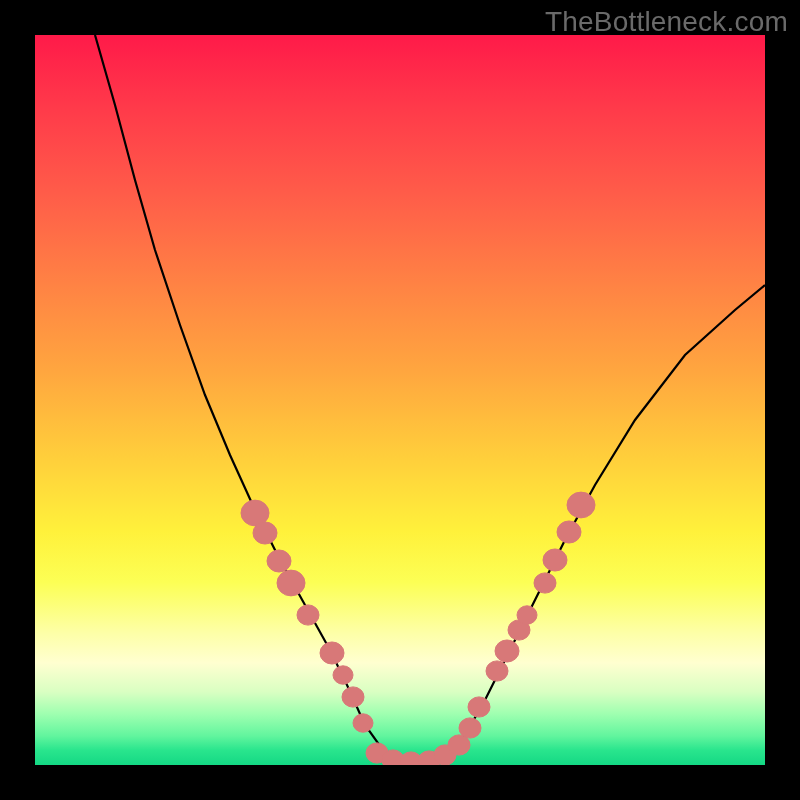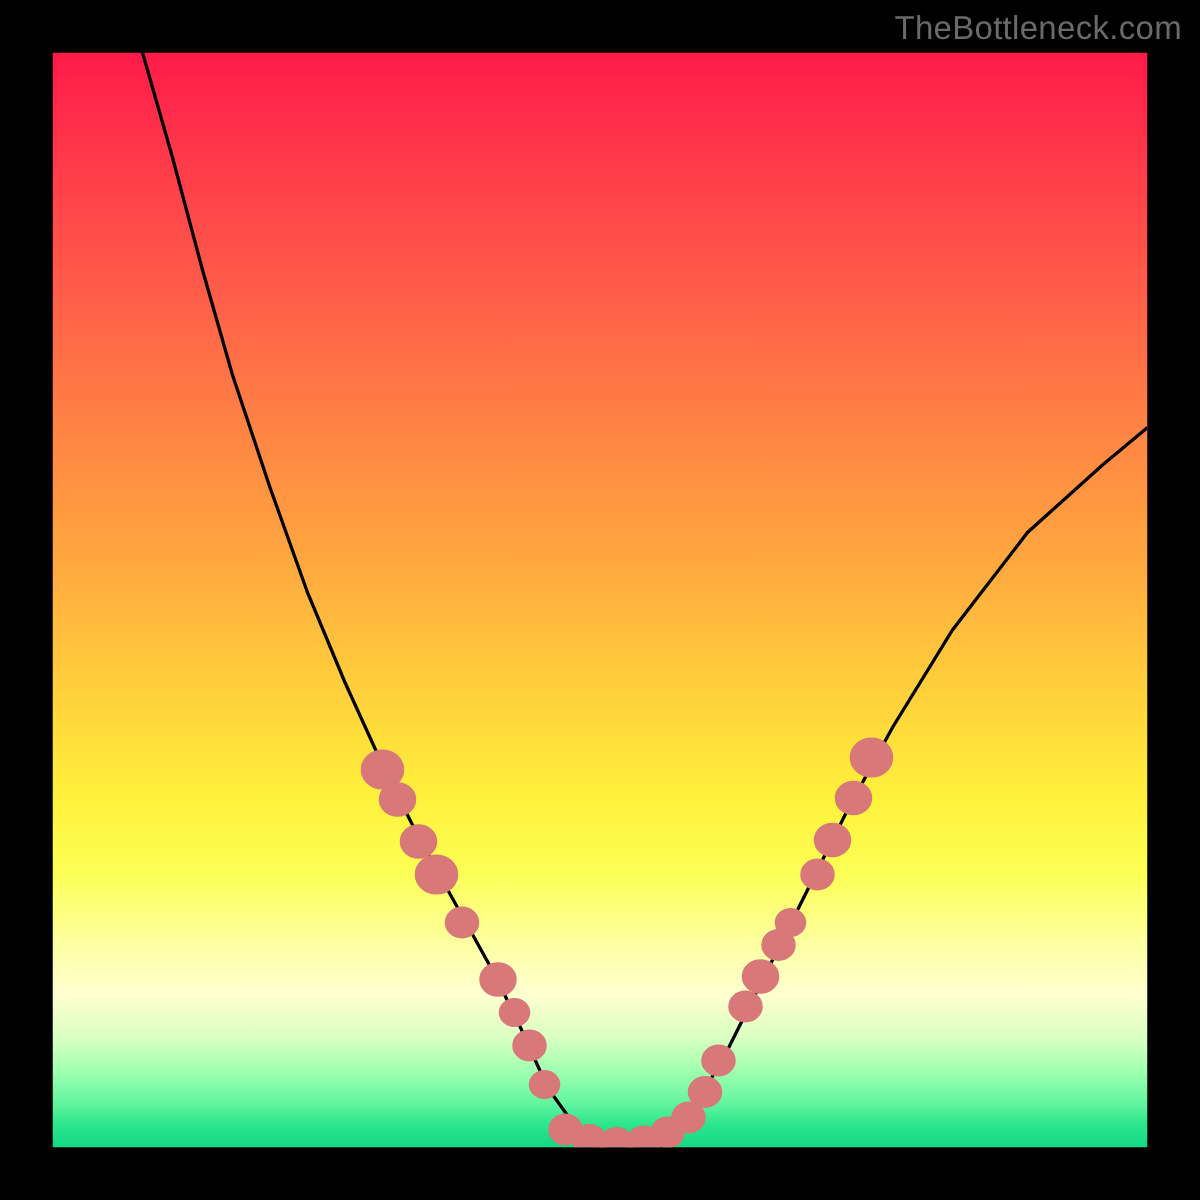--- a/index.html
+++ b/index.html
@@ -46,21 +46,21 @@
       #62f59e 96%,
       #29e58d 98%,
       #14d884 100%
     );
   }
   .watermark {
     position: absolute;
     top: 6px;
     right: 12px;
     color: #6a6a6a;
-    font-size: 22px;
+    font-size: 28px;
     font-weight: 500;
     letter-spacing: 0.2px;
     z-index: 10;
   }
   svg.curve {
     position: absolute;
     inset: 0;
   }
   .bead {
     fill: #d87878;

